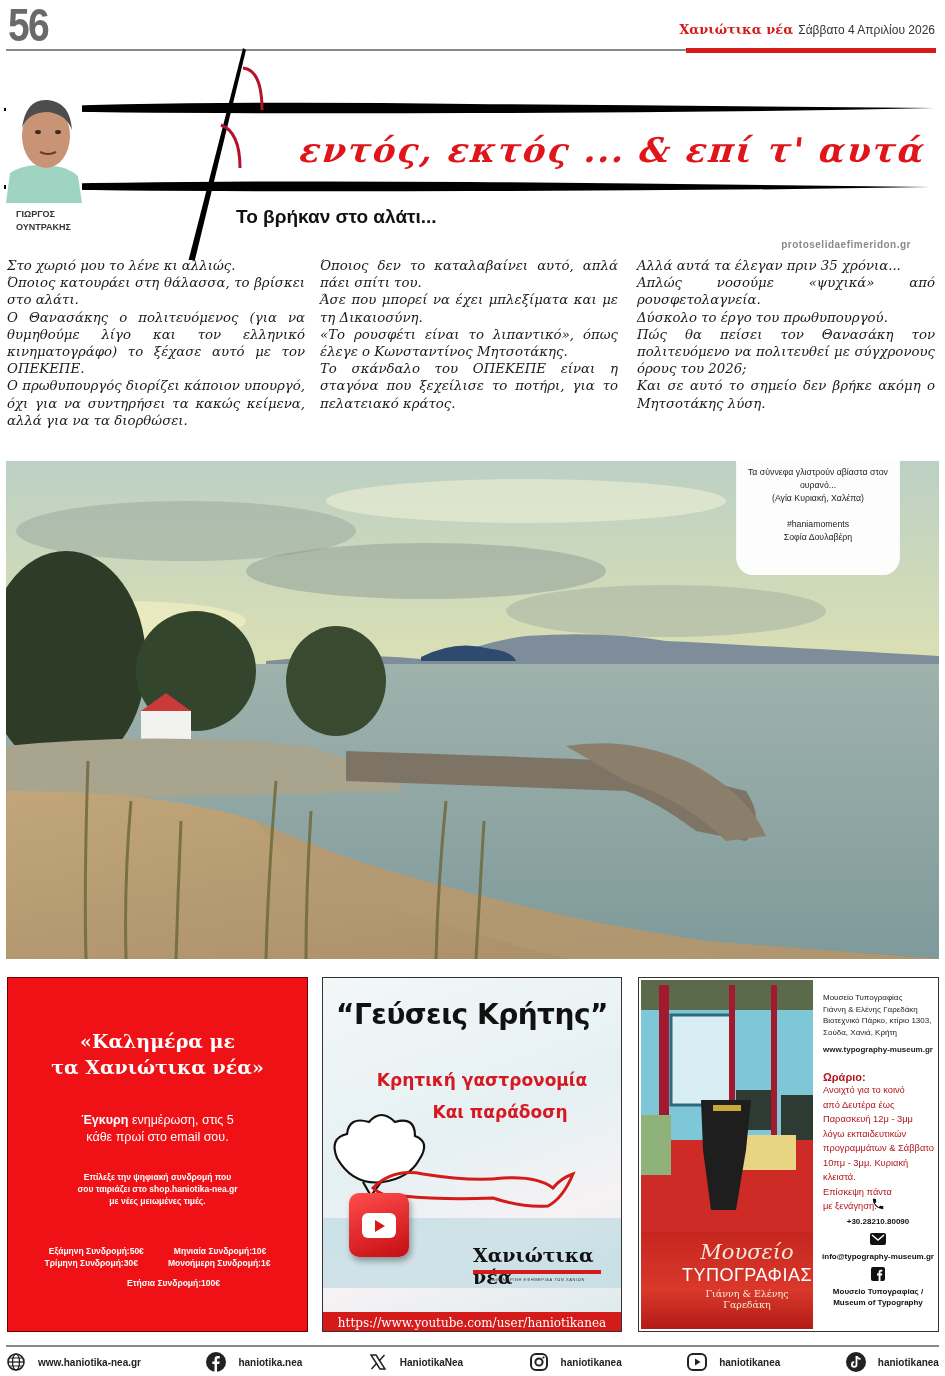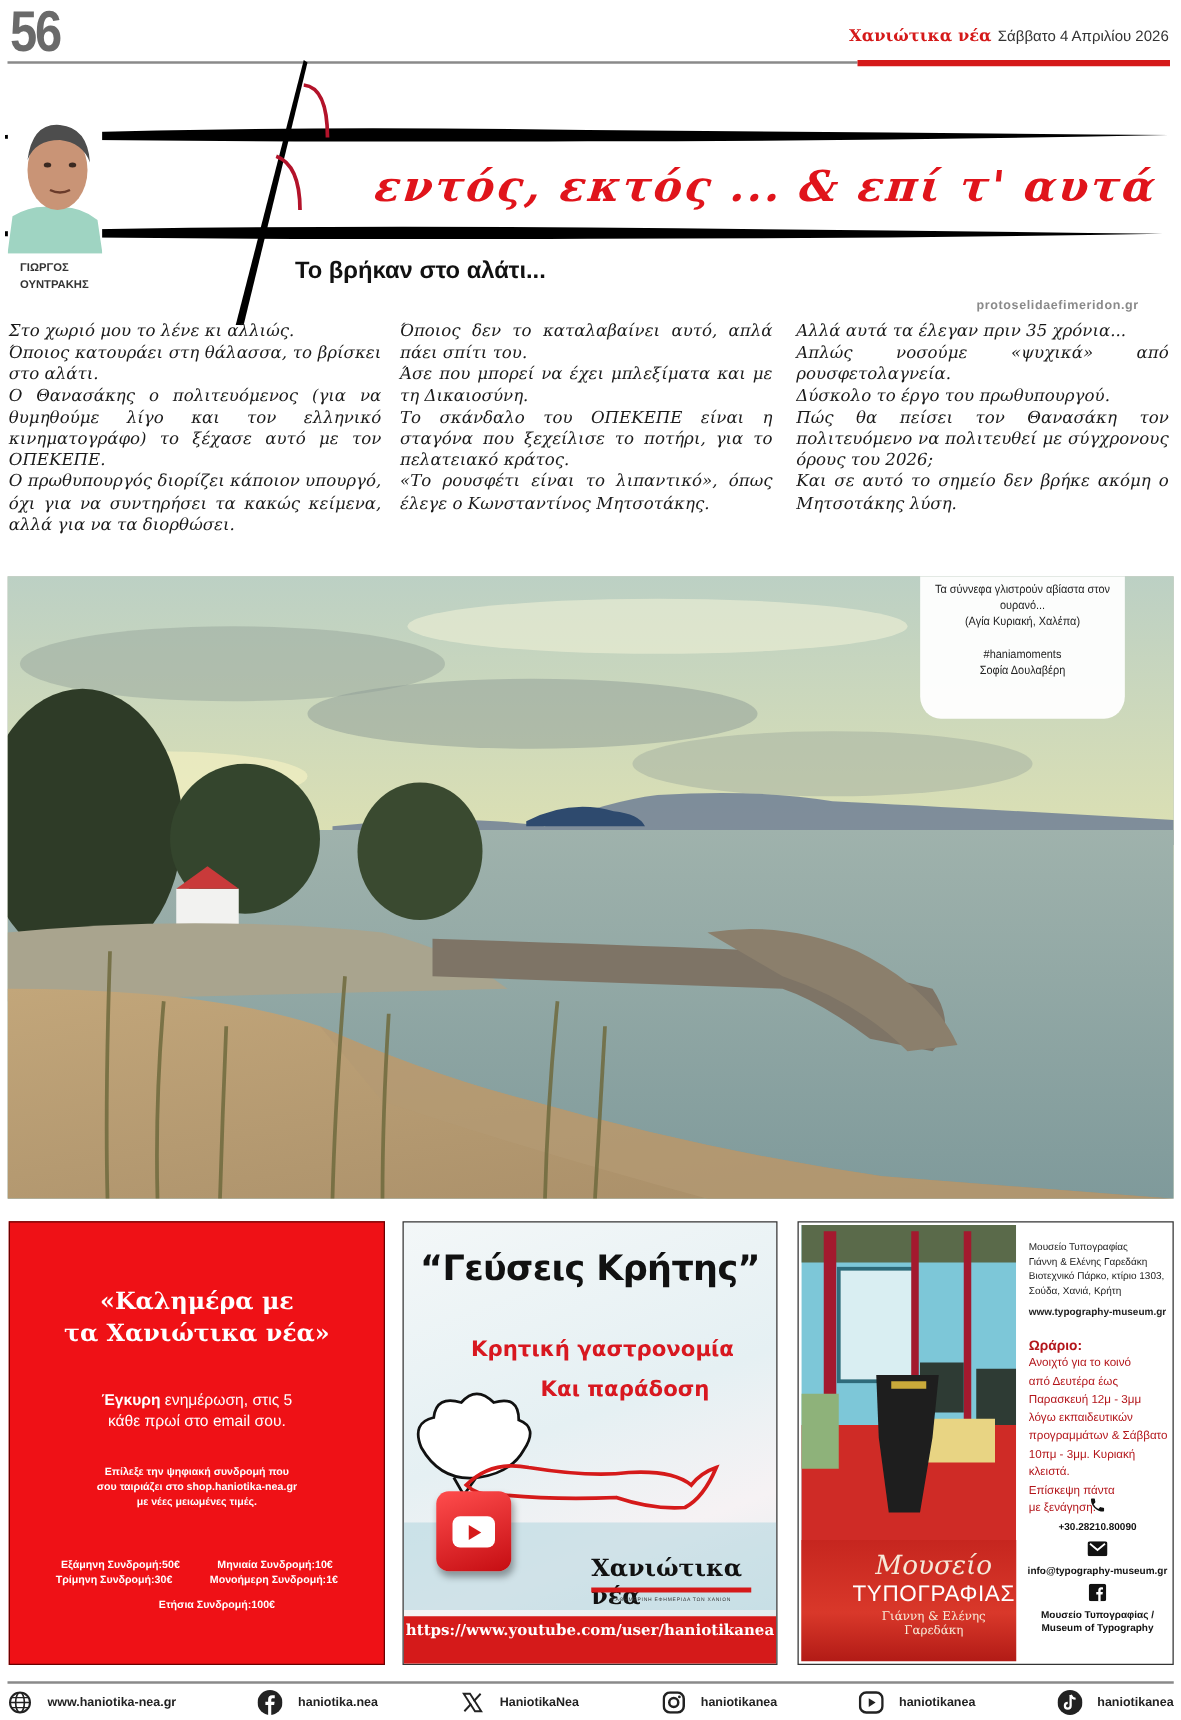--- a/index.html
+++ b/index.html
@@ -53,21 +53,21 @@
   .ad-yt .sub1 { top: 92px; left: 10px; }
   .ad-yt .sub2 { top: 124px; left: 28px; }
   .ad-yt svg.map { position: absolute; left: 0; top: 130px; }
   .ad-yt .band { position: absolute; left: 0; top: 240px; width: 100%; height: 70px; background: rgba(177, 214, 222, 0.55); }
   .ad-yt .ytbox { position: absolute; left: 26px; top: 215px; width: 60px; height: 64px; background: linear-gradient(160deg, #ff4d4d, #c50d12); border-radius: 10px; box-shadow: 2px 4px 6px rgba(0,0,0,0.35); }
   .ad-yt .ytbox .inner { position: absolute; left: 13px; top: 20px; width: 34px; height: 25px; background: #fff; border-radius: 6px; }
   .ad-yt .ytbox .tri { position: absolute; left: 13px; top: 7px; width: 0; height: 0; border-left: 10px solid #d51a1a; border-top: 6px solid transparent; border-bottom: 6px solid transparent; }
   .ad-yt .logo { position: absolute; left: 150px; top: 266px; font-family: "DejaVu Serif", serif; font-weight: bold; font-size: 19px; color: #111; }
   .ad-yt .logo-bar { position: absolute; left: 150px; top: 292px; width: 128px; height: 4px; background: #d51a1a; }
   .ad-yt .logo-tag { position: absolute; left: 150px; top: 299px; width: 128px; font-family: "Liberation Sans", sans-serif; font-size: 4px; letter-spacing: 0.6px; text-align: center; color: #333; }
-  .ad-yt .url { position: absolute; left: 0; bottom: 0; width: 100%; height: 38px; background: #d51a1a; color: #fff; font-family: "DejaVu Serif", serif; font-weight: bold; font-size: 12px; line-height: 23px; text-align: center; }
+  .ad-yt .url { position: absolute; left: 0; bottom: 0; width: 100%; height: 19px; background: #d51a1a; color: #fff; font-family: "DejaVu Serif", serif; font-weight: normal; font-size: 12px; line-height: 23px; text-align: center; }
 
   .ad-museum { left: 638px; width: 301px; border: 1px solid #333; background: #fff; }
   .ad-museum .photo-m { position: absolute; left: 2px; top: 2px; width: 172px; height: 252px; overflow: hidden; }
   .ad-museum .red-panel { position: absolute; left: 2px; top: 254px; width: 172px; height: 97px; background: linear-gradient(180deg, #c6261f 0%, #d9382a 60%, #b21b16 100%); color: #fff; text-align: center; padding-left: 40px; }
   .ad-museum .red-panel .script { margin-top: 8px; font-family: "DejaVu Serif", serif; font-style: italic; font-size: 21px; color: #f6e8d8; }
   .ad-museum .red-panel .caps { font-family: "Liberation Sans", sans-serif; font-size: 18px; letter-spacing: 0.5px; line-height: 22px; }
   .ad-museum .red-panel .names { font-family: "DejaVu Serif", serif; font-size: 9.5px; color: #f8ecd9; margin-top: 2px; }
   .ad-museum .info { position: absolute; left: 184px; top: 14px; width: 116px; font-family: "Liberation Sans", sans-serif; font-size: 8px; line-height: 11.5px; color: #222; }
   .ad-museum .info .site { font-weight: bold; margin-top: 6px; font-size: 8px; }
   .ad-museum .info .hours-title { margin-top: 16px; font-weight: bold; color: #b3151a; font-size: 11px; }
@@ -126,22 +126,22 @@
 
 <div class="col col1">
   <p>Στο χωριό μου το λένε κι αλλιώς.</p>
   <p>Όποιος κατουράει στη θάλασσα, το βρίσκει στο αλάτι.</p>
   <p>Ο Θανασάκης ο πολιτευόμενος (για να θυμηθούμε λίγο και τον ελληνικό κινηματογράφο) το ξέχασε αυτό με τον ΟΠΕΚΕΠΕ.</p>
   <p>Ο πρωθυπουργός διορίζει κάποιον υπουργό, όχι για να συντηρήσει τα κακώς κείμενα, αλλά για να τα διορθώσει.</p>
 </div>
 <div class="col col2">
   <p>Όποιος δεν το καταλαβαίνει αυτό, απλά πάει σπίτι του.</p>
   <p>Άσε που μπορεί να έχει μπλεξίματα και με τη Δικαιοσύνη.</p>
+  <p>«Το ρουσφέτι είναι το λιπαντικό», όπως έλεγε ο Κωνσταντίνος Μητσοτάκης.</p>
   <p>Το σκάνδαλο του ΟΠΕΚΕΠΕ είναι η σταγόνα που ξεχείλισε το ποτήρι, για το πελατειακό κράτος.</p>
-  <p>«Το ρουσφέτι είναι το λιπαντικό», όπως έλεγε ο Κωνσταντίνος Μητσοτάκης.</p>
 </div>
 <div class="col col3">
   <p>Αλλά αυτά τα έλεγαν πριν 35 χρόνια...</p>
   <p>Απλώς νοσούμε «ψυχικά» από ρουσφετολαγνεία.</p>
   <p>Δύσκολο το έργο του πρωθυπουργού.</p>
   <p>Πώς θα πείσει τον Θανασάκη τον πολιτευόμενο να πολιτευθεί με σύγχρονους όρους του 2026;</p>
   <p>Και σε αυτό το σημείο δεν βρήκε ακόμη ο Μητσοτάκης λύση.</p>
 </div>
 
 <div class="photo">

